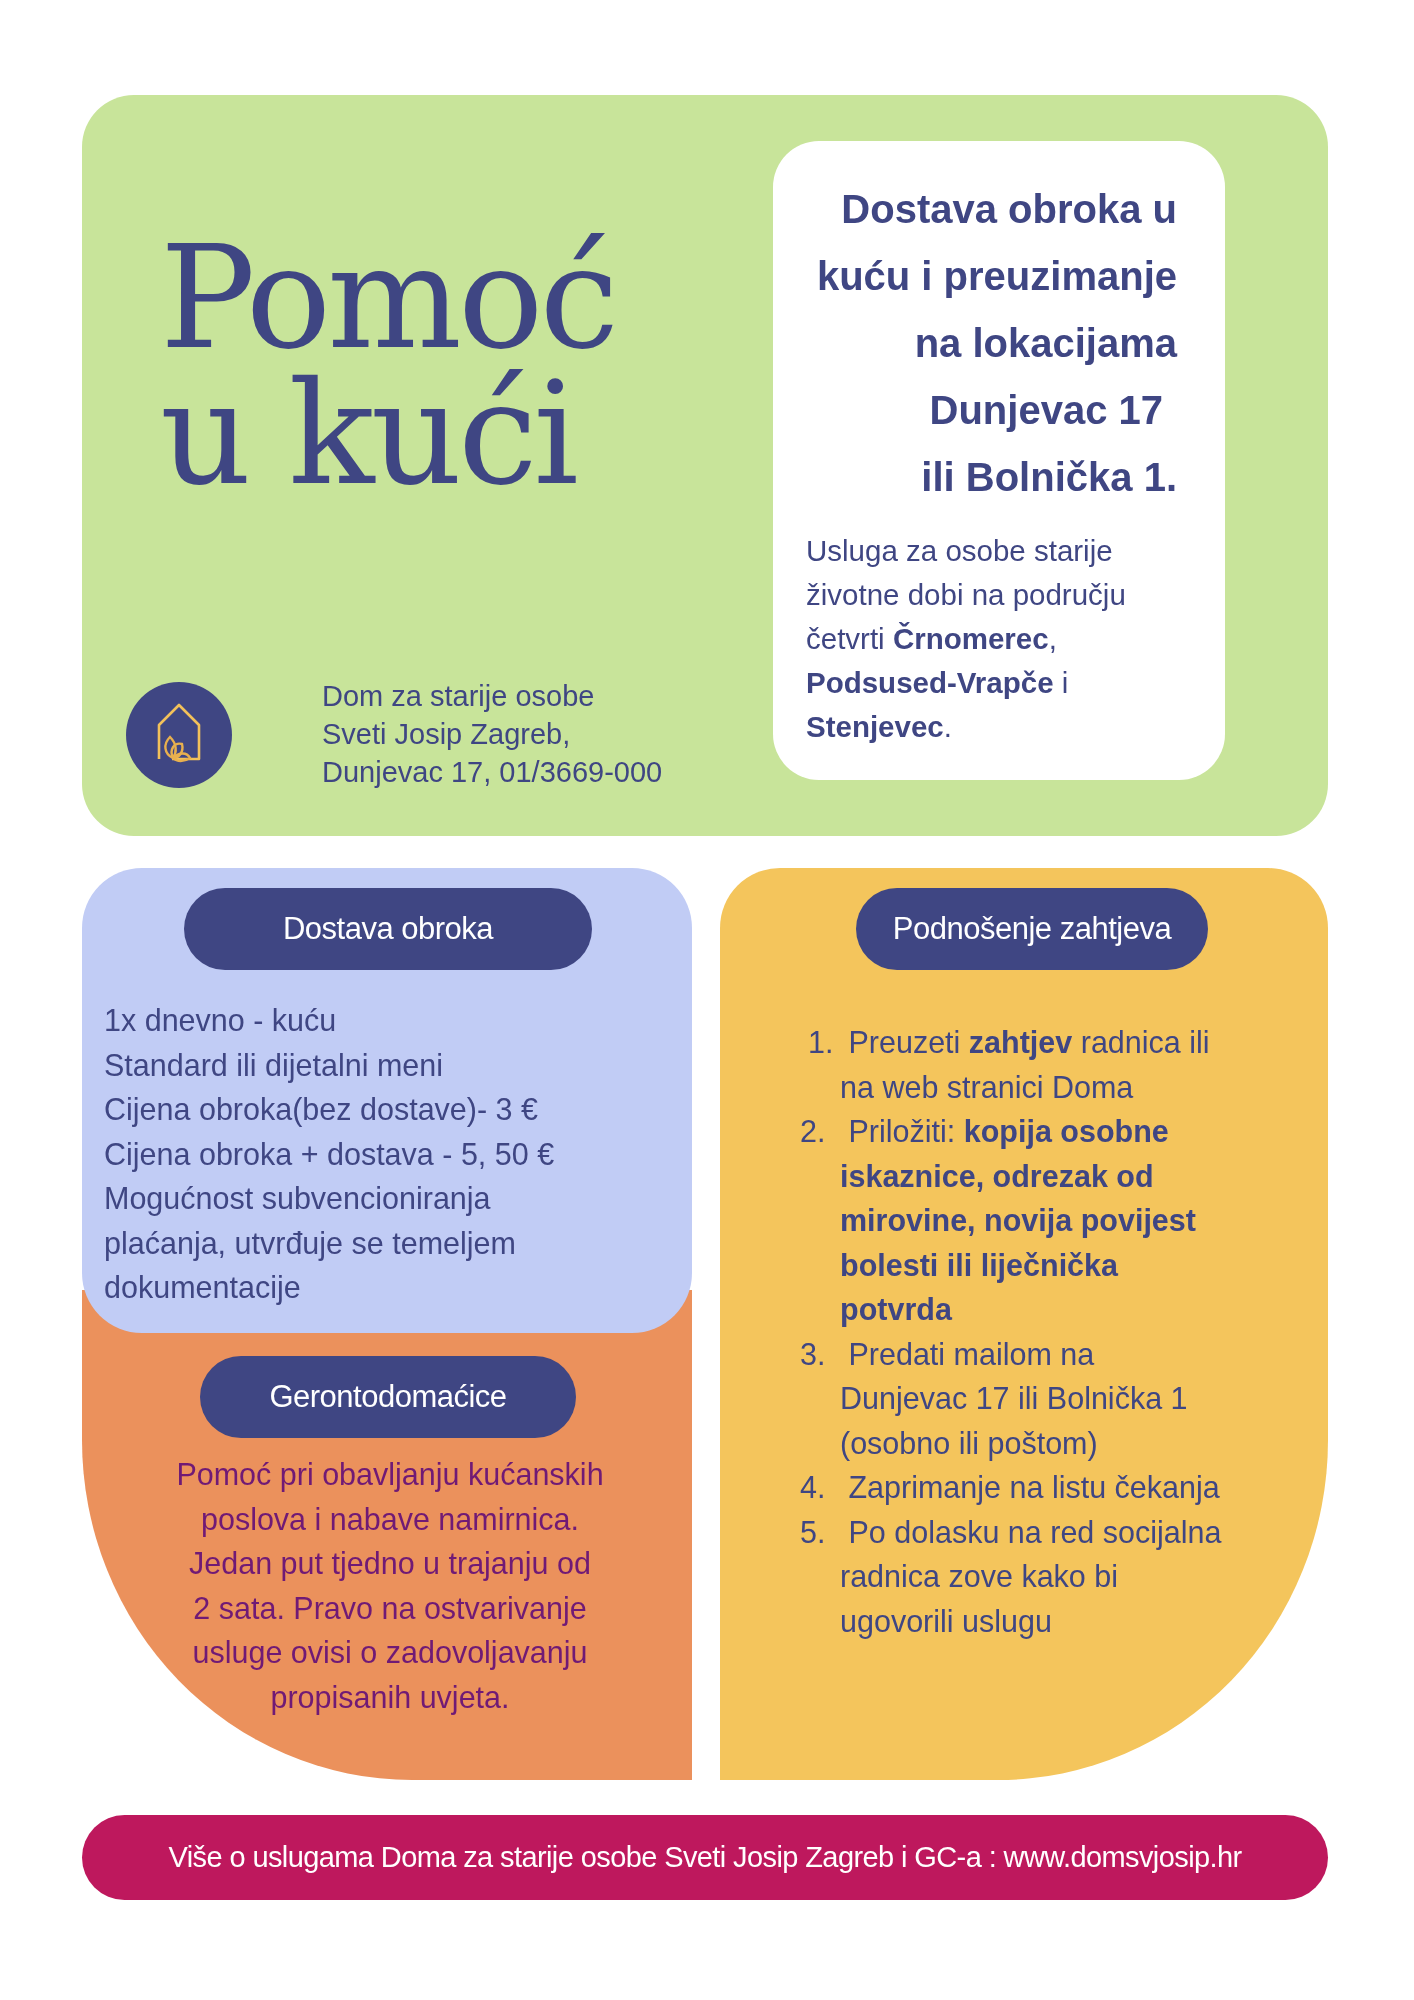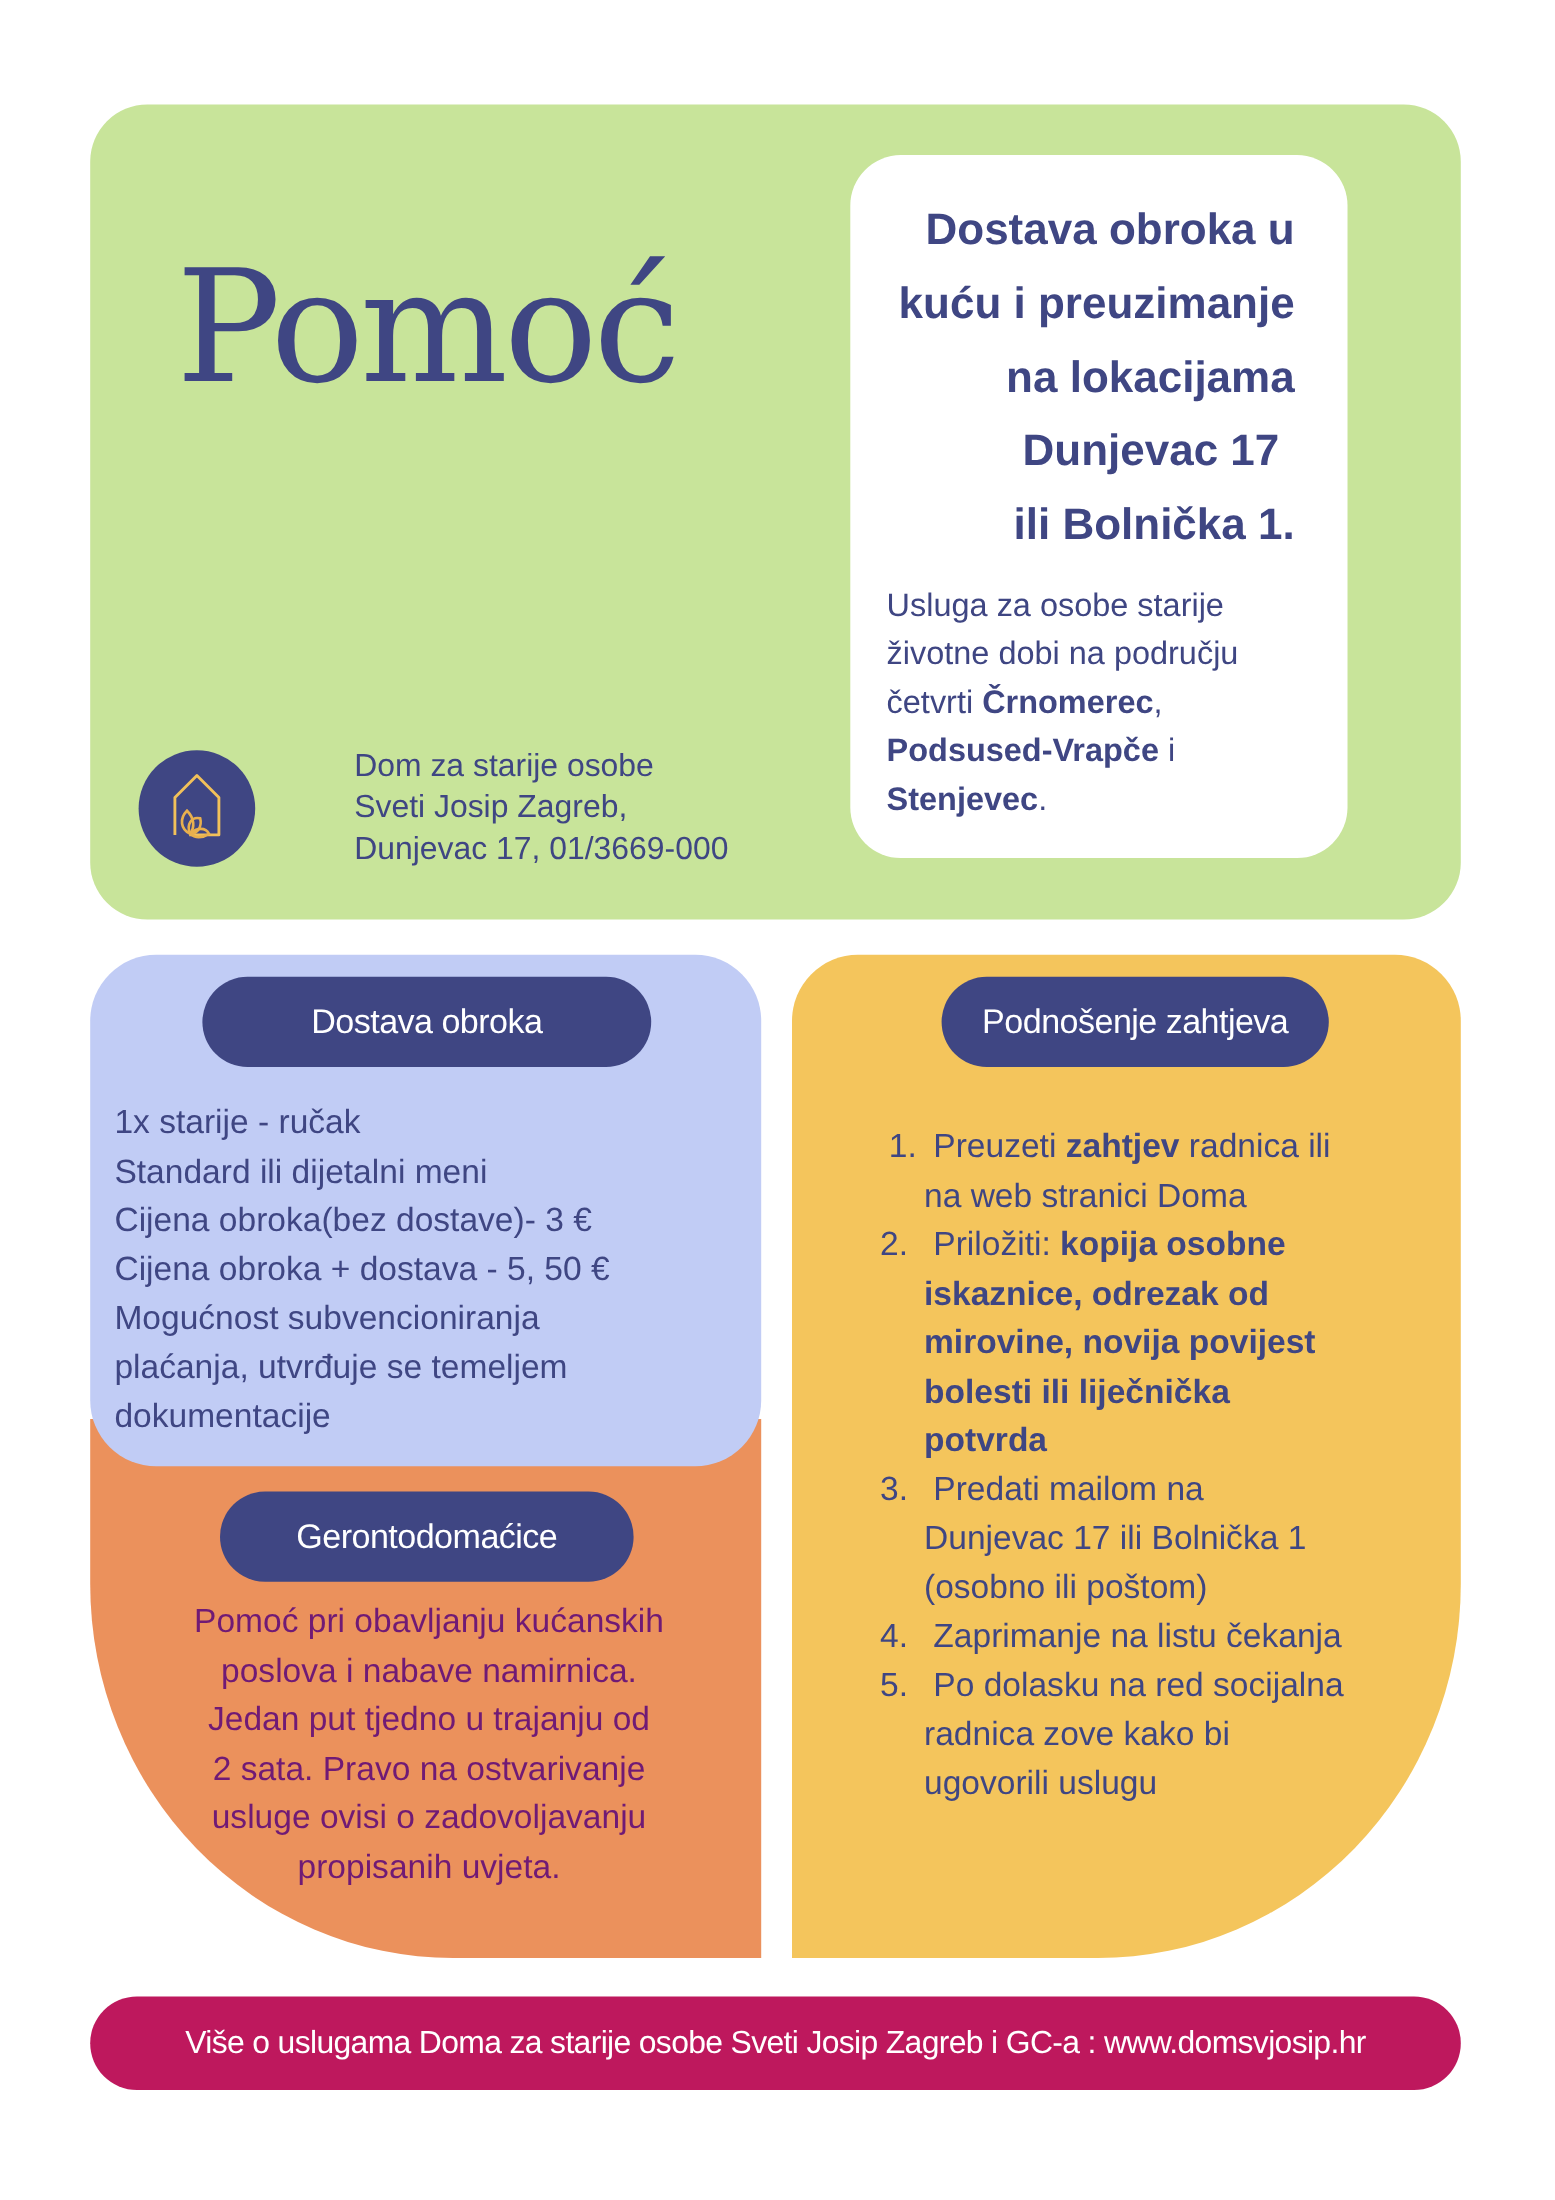--- a/index.html
+++ b/index.html
@@ -54,20 +54,21 @@
   .footer { left:82px; top:1815px; width:1246px; height:85px; background:#be185d; border-radius:44px;
             color:#ffffff; font-size:29px; line-height:85px; text-align:center; white-space:nowrap; letter-spacing:-0.6px; }
 </style>
 </head>
 <body>
 
 <div class="abs hero"></div>
 
 <div class="abs title">
   <div>Pomoć</div>
+  <div>u kući</div>
 </div>
 
 <div class="abs logo">
   <svg width="106" height="106" viewBox="0 0 106 106">
     <path d="M33 77 L33 43 L53 23 L73 43 L73 77 L46 77" fill="none" stroke="#F2C15A" stroke-width="2.6" stroke-linejoin="round"></path>
     <path d="M47 76 C38 72 37 62 44 55 C51 62 51 70 47 76 Z" fill="none" stroke="#E8B04E" stroke-width="2.4"></path>
     <path d="M47 76 C43 68 48 60 56 62 C58 70 53 76 47 76 Z" fill="none" stroke="#E8B04E" stroke-width="2.4"></path>
     <path d="M47 76 C53 70 61 70 64 76 C58 80 51 80 47 76 Z" fill="none" stroke="#E8B04E" stroke-width="2.4"></path>
   </svg>
 </div>
@@ -94,21 +95,21 @@
     <div><b>Stenjevec</b><span>.</span></div>
   </div>
 </div>
 
 <div class="abs orange"></div>
 <div class="abs blue"></div>
 <div class="abs yellow"></div>
 
 <div class="abs pill pill-1">Dostava obroka</div>
 <div class="abs blue-text">
-  <div>1x starije - ručak</div>
+  <div>1x dnevno - kuću</div>
   <div>Standard ili dijetalni meni</div>
   <div>Cijena obroka(bez dostave)- 3 €</div>
   <div>Cijena obroka + dostava - 5, 50 €</div>
   <div>Mogućnost subvencioniranja</div>
   <div>plaćanja, utvrđuje se temeljem</div>
   <div>dokumentacije</div>
 </div>
 
 <div class="abs pill pill-2">Gerontodomaćice</div>
 <div class="abs orange-text">

